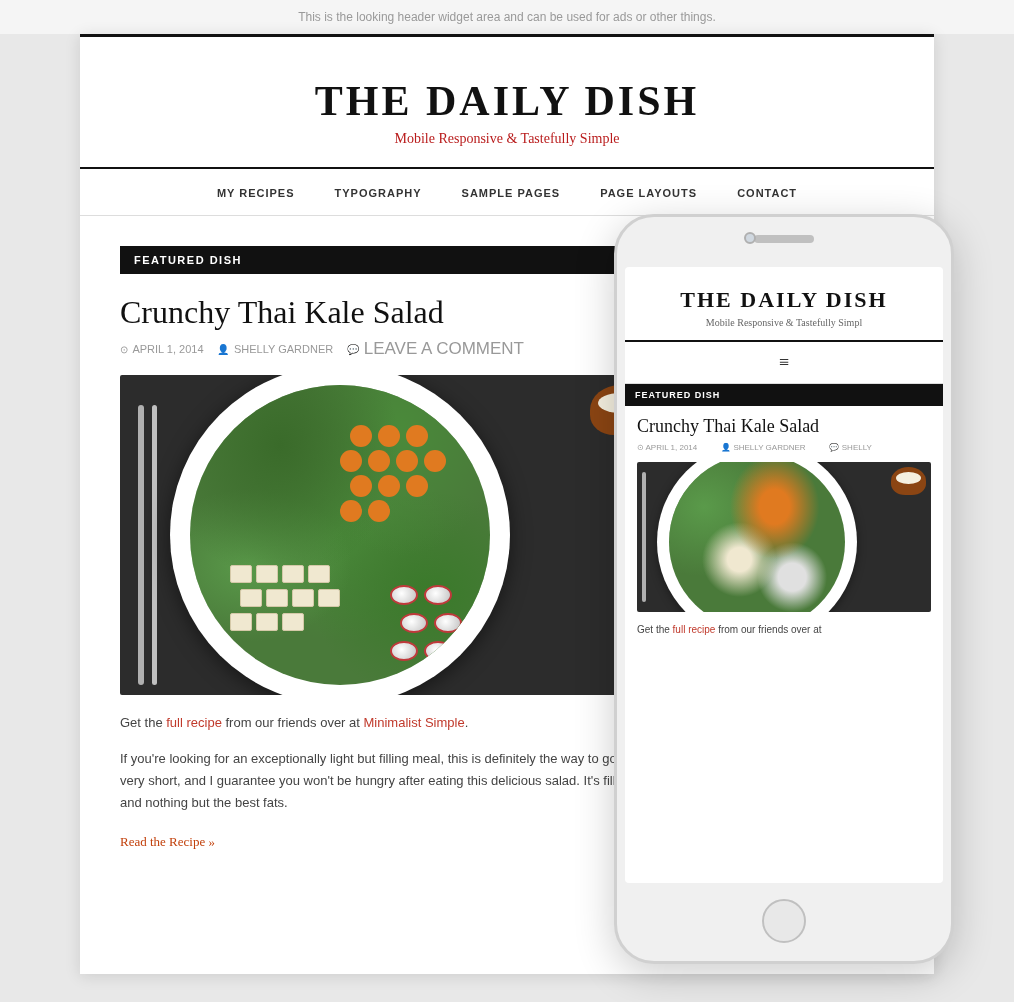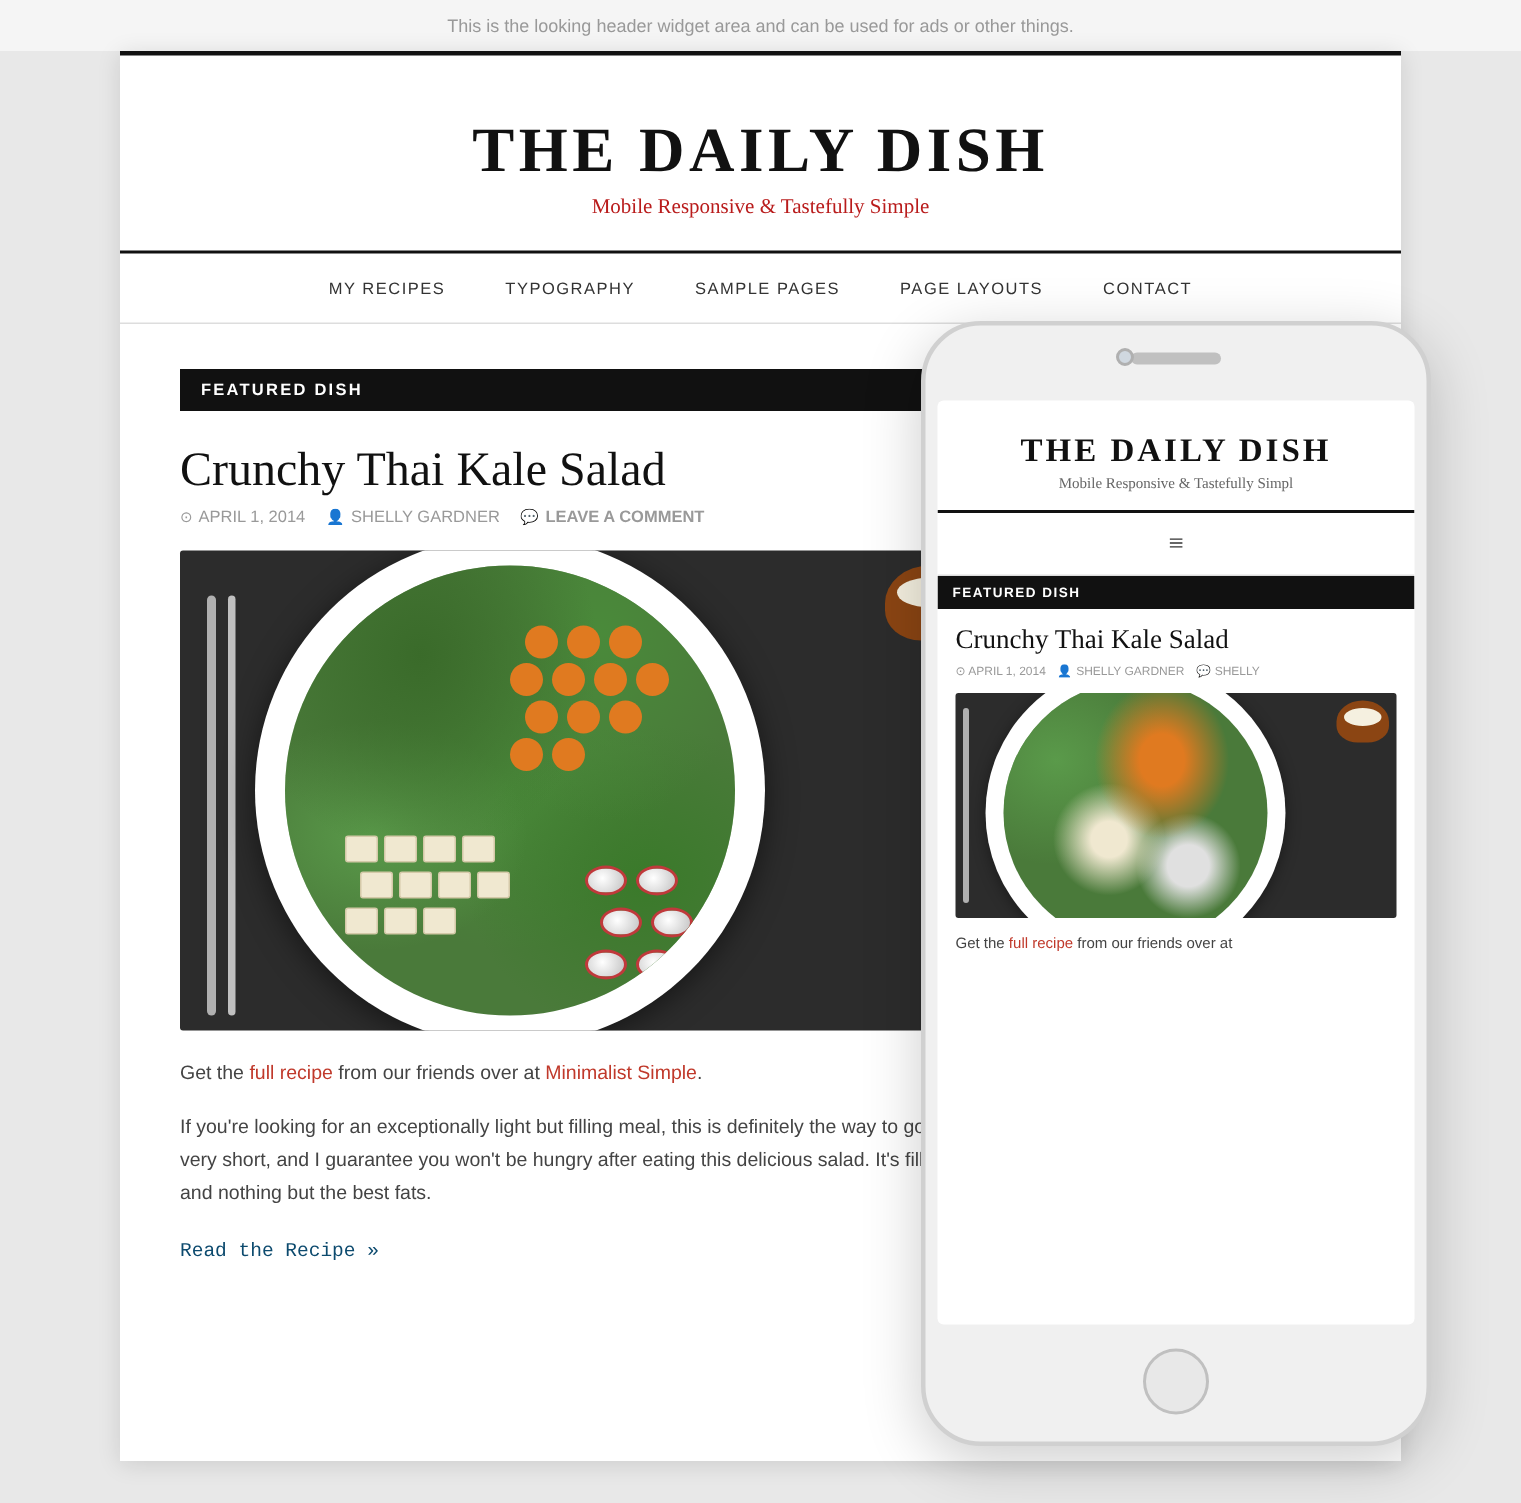--- a/index.html
+++ b/index.html
@@ -46,21 +46,21 @@
     
     .site-nav {
       border-bottom: 1px solid #ddd;
       padding: 14px 0;
       text-align: center;
     }
     .site-nav a {
       display: inline-block;
       font-family: Arial, sans-serif;
       font-size: 11px;
-      font-weight: normal;
+      font-weight: bold;
       letter-spacing: 1px;
       text-transform: uppercase;
       color: #333;
       text-decoration: none;
       margin: 0 18px;
     }
 
     
     .content-area {
       padding: 30px 40px;
@@ -253,22 +253,22 @@
     }
     .post-body {
       font-family: Arial, sans-serif;
       font-size: 13px;
       color: #444;
       line-height: 1.7;
       margin-bottom: 18px;
     }
     .link-red { color: #c0392b; text-decoration: none; }
     .read-more {
-      color: #0c4a6e;
-      font-family: Liberation Mono, monospace;
+      color: #c2410c;
+      font-family: Liberation Serif, serif;
       font-size: 13px;
       text-decoration: none;
     }
 
     
     .phone-frame {
       position: absolute;
       right: -20px;
       top: 180px;
       width: 340px;
@@ -368,21 +368,21 @@
       color: #111;
       margin-bottom: 6px;
       font-weight: normal;
     }
     .mobile-post-meta {
       font-family: Arial, sans-serif;
       font-size: 8px;
       color: #999;
       margin-bottom: 10px;
       display: flex;
-      gap: 8px;
+      gap: 24px;
       flex-wrap: wrap;
     }
     .mobile-post-image {
       width: 100%;
       height: 150px;
       background: #2c2c2c;
       margin-bottom: 10px;
       position: relative;
       overflow: hidden;
       border-radius: 2px;
@@ -518,21 +518,21 @@
       <span>
         <span style="font-size:10px;">⊙</span>
         <span>APRIL 1, 2014</span>
       </span>
       <span>
         <span style="font-size:10px;">👤</span>
         <span>SHELLY GARDNER</span>
       </span>
       <span>
         <span style="font-size:10px;">💬</span>
-        <a href="#" style="color:#999; text-decoration:none; font-size:11px;font-weight:bold;">LEAVE A COMMENT</a>
+        <a href="#" style="color:#999; text-decoration:none; font-size:17px;">LEAVE A COMMENT</a>
       </span>
     </div>
 
     
     <div class="post-image">
 
       <div class="fork-knife"></div>
 
       <div class="salad-plate">
         <div class="salad-inner">

